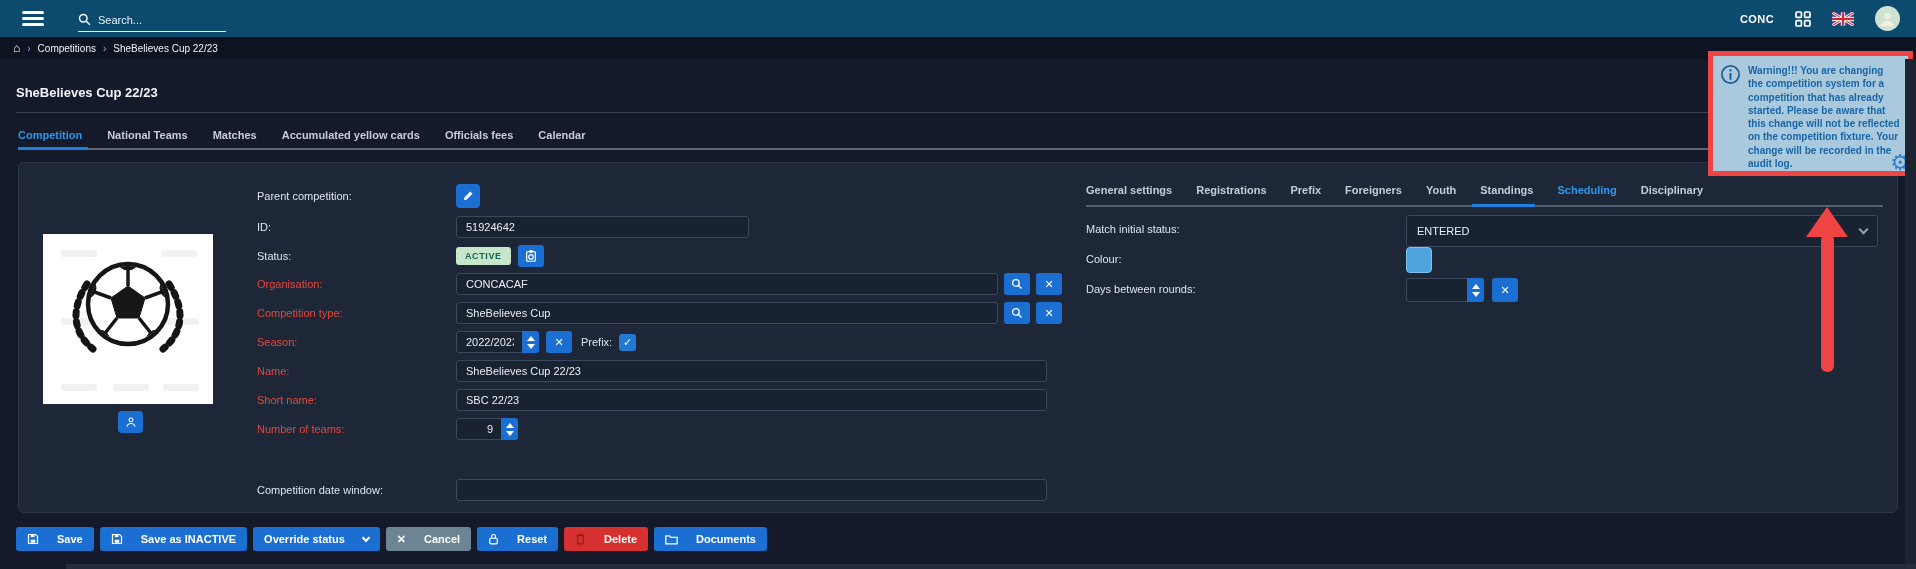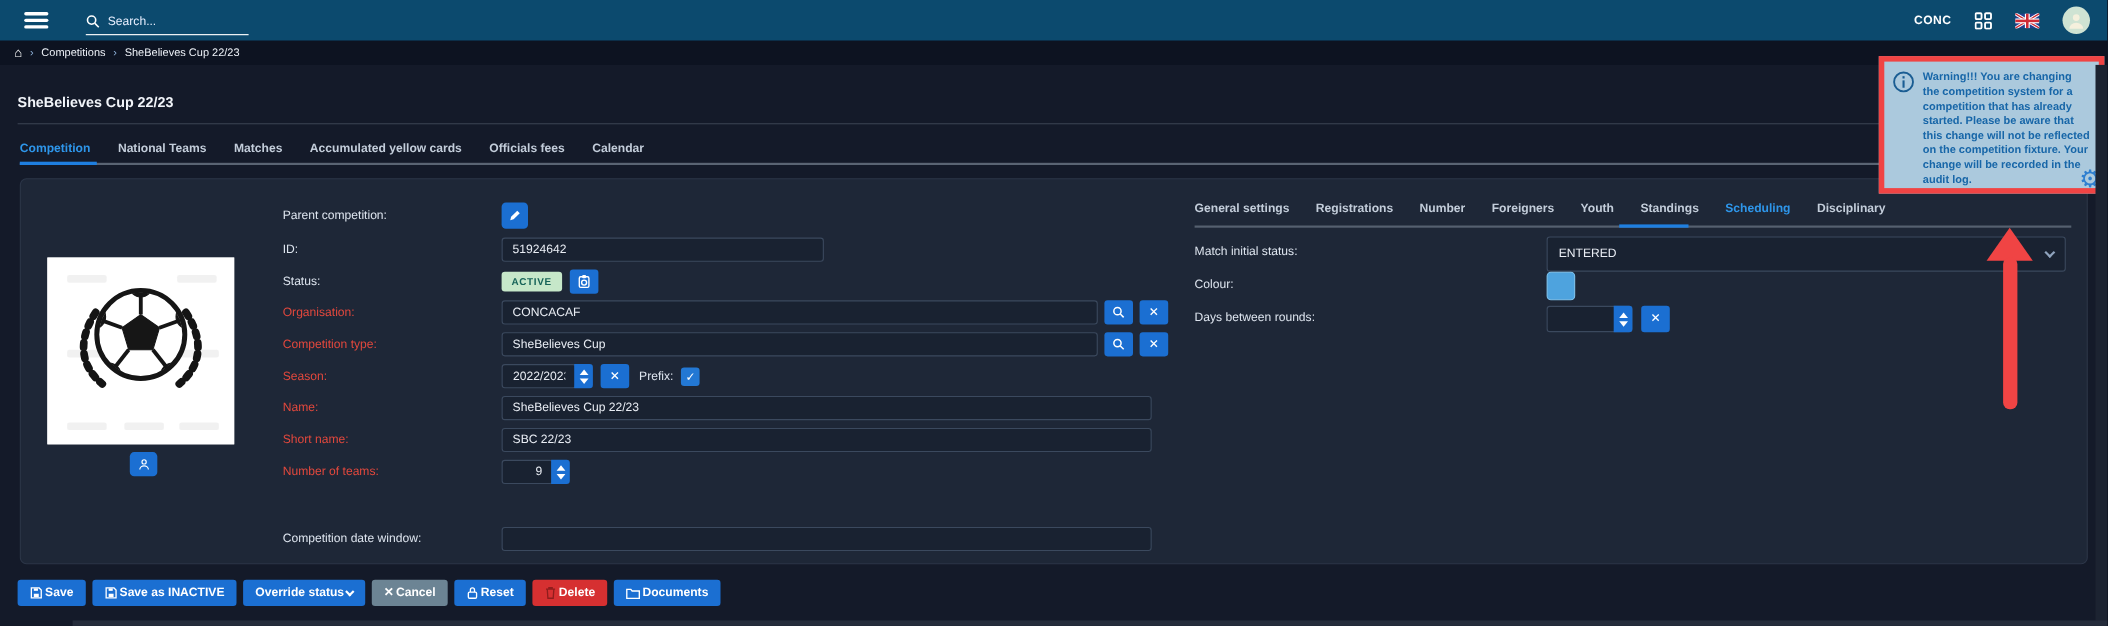--- a/index.html
+++ b/index.html
@@ -86,21 +86,21 @@
   .rtabs-underline-active { position:absolute; left:396px; top:41px; width:63px; height:3px; background:#1f7fe0; }
   .rrow { position:absolute; display:flex; align-items:center; height:26px; }
   .rlabel { position:absolute; left:10px; font-size:11px; color:#dde4ee; }
   .swatch { width:26px; height:26px; border-radius:4px; background:#4ea3de; border:1px solid #7fc2ec; cursor:pointer; }
   .days-input { width:78px; height:24px; background:#192231; border:1px solid #3b495e; border-radius:3px;
     position:relative; }
   .days-input .spinner { position:absolute; right:-1px; top:-1px; height:24px; }
   
   .actions { position:absolute; left:16px; top:527px; display:flex; gap:6px; }
   .btn { height:24px; border:none; border-radius:3px; padding:0 11px; display:flex; align-items:center;
-    gap:2px; color:#fff; font-size:11px; font-weight:bold; cursor:pointer; background:#1b6fd2; font-family:inherit; }
+    gap:18px; color:#fff; font-size:11px; font-weight:bold; cursor:pointer; background:#1b6fd2; font-family:inherit; }
   .btn.gray { background:#6c8494; }
   .btn.red { background:#d63031; }
   .btn .chev { border-color:#fff; width:6px; height:6px; margin-top:-2px; }
   
   .toast { position:absolute; left:1708px; top:51px; width:205px; height:125px; background:#abc9dd;
     border:5px solid #f04444; display:flex; gap:7px; padding:8px 5px 5px 7px; overflow:hidden; }
   .toast-text { font-size:10px; font-weight:bold; color:#1766a8; line-height:1.33; width:152px; }
   .toast-gear { position:absolute; right:-2px; bottom:-5px; font-size:22px; color:#2e7fd0; }
   .arrow-shaft { position:absolute; left:1821px; top:234px; width:13px; height:138px; background:#f04444;
     border-radius:6px; }
@@ -328,21 +328,21 @@
       <div class="frow" style="top:315px;">
         <span class="flabel">Competition date window:</span>
         <input class="tinput w-long" value="" style="">
       </div>
     </div>
 
     <div class="rightcol">
       <div class="rtabs">
         <span class="tab">General settings</span>
         <span class="tab">Registrations</span>
-        <span class="tab">Number</span>
+        <span class="tab">Prefix</span>
         <span class="tab">Foreigners</span>
         <span class="tab">Youth</span>
         <span class="tab">Standings</span>
         <span class="tab active">Scheduling</span>
         <span class="tab">Disciplinary</span>
       </div>
       <div class="rtabs-underline"></div>
       <div class="rtabs-underline-active"></div>
 
       <span class="rlabel" style="top:60px;">Match initial status:</span>

